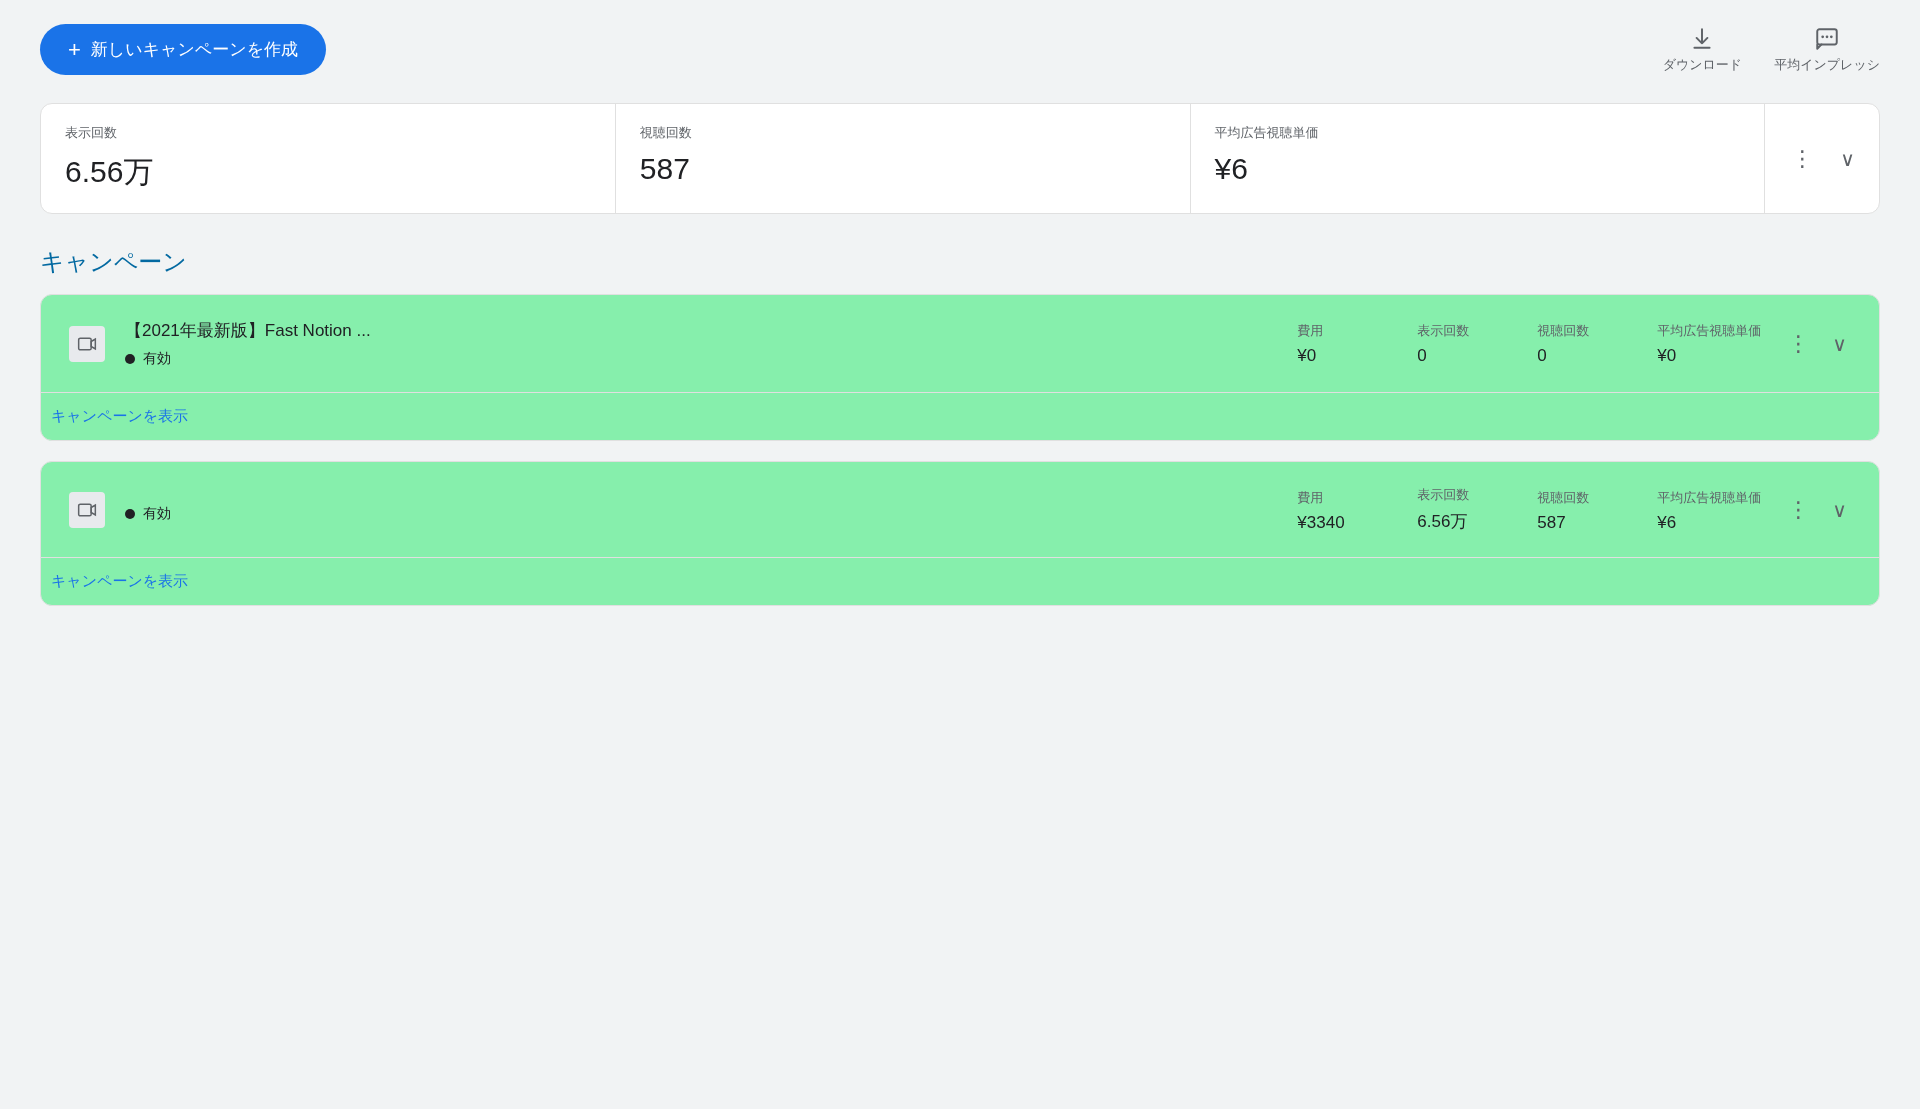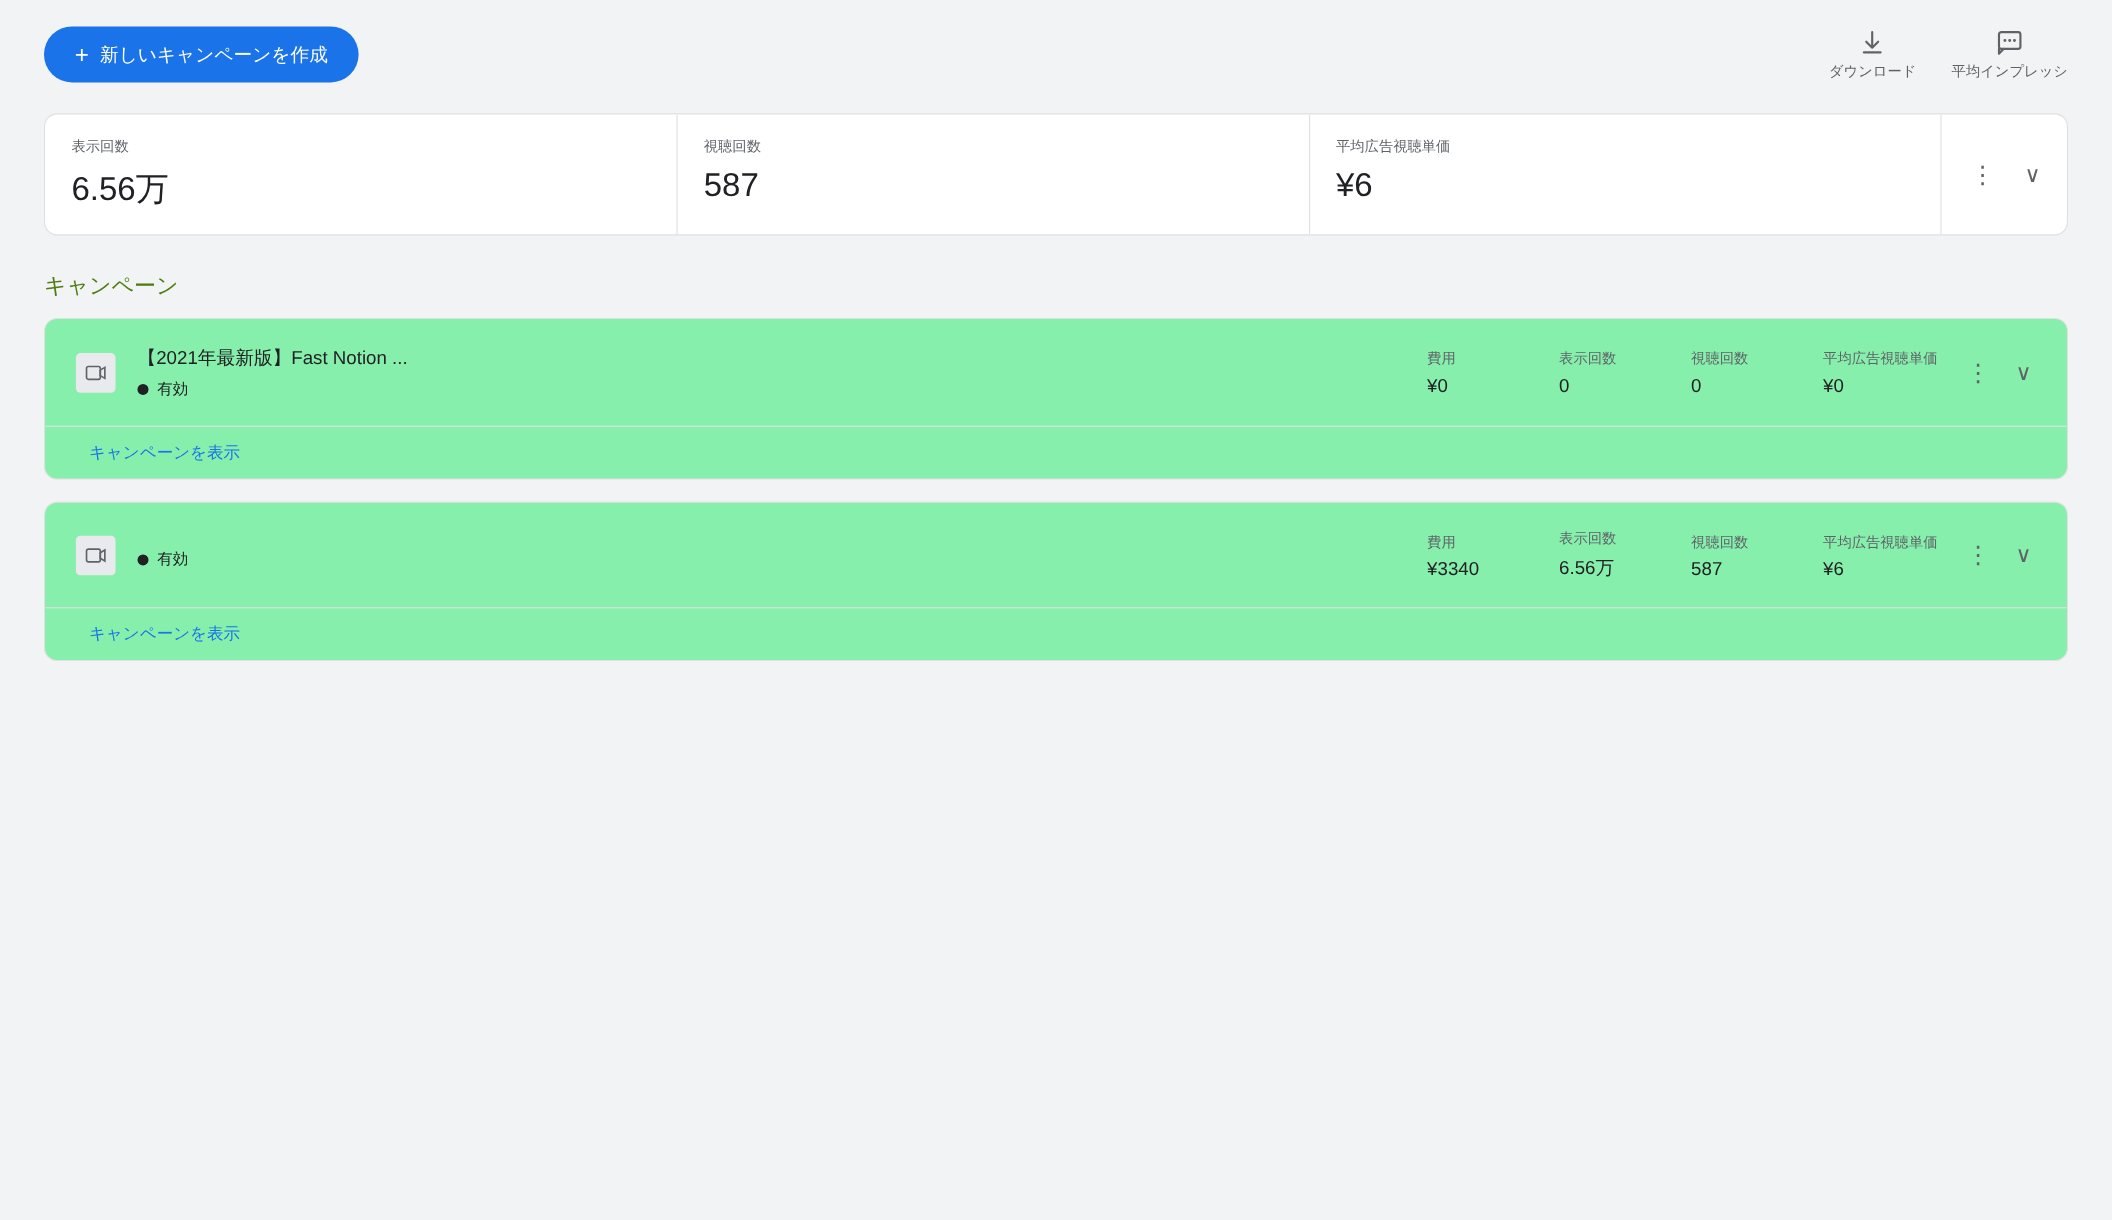--- a/index.html
+++ b/index.html
@@ -112,23 +112,23 @@
       color: #5f6368;
       font-size: 22px;
       display: flex;
       align-items: center;
       justify-content: center;
       padding: 4px;
     }
 
     
     .section-title {
-      font-size: 20px;
+      font-size: 24px;
       font-weight: 400;
-      color: #4d7c0f;
+      color: #0369a1;
       margin-bottom: 16px;
     }
 
     
     .campaign-card {
       background: #86efac;
       border-radius: 12px;
       border: 1px solid #e0e0e0;
       margin-bottom: 20px;
       overflow: hidden;
@@ -217,21 +217,21 @@
 
     .campaign-actions {
       display: flex;
       align-items: center;
       gap: 12px;
       flex-shrink: 0;
     }
 
     .campaign-footer {
       border-top: 1px solid #e0e0e0;
-      padding: 14px 40px;
+      padding: 14px 10px;
     }
 
     .view-campaign-link {
       color: #1a73e8;
       font-size: 15px;
       text-decoration: none;
       cursor: pointer;
       background: none;
       border: none;
     }

